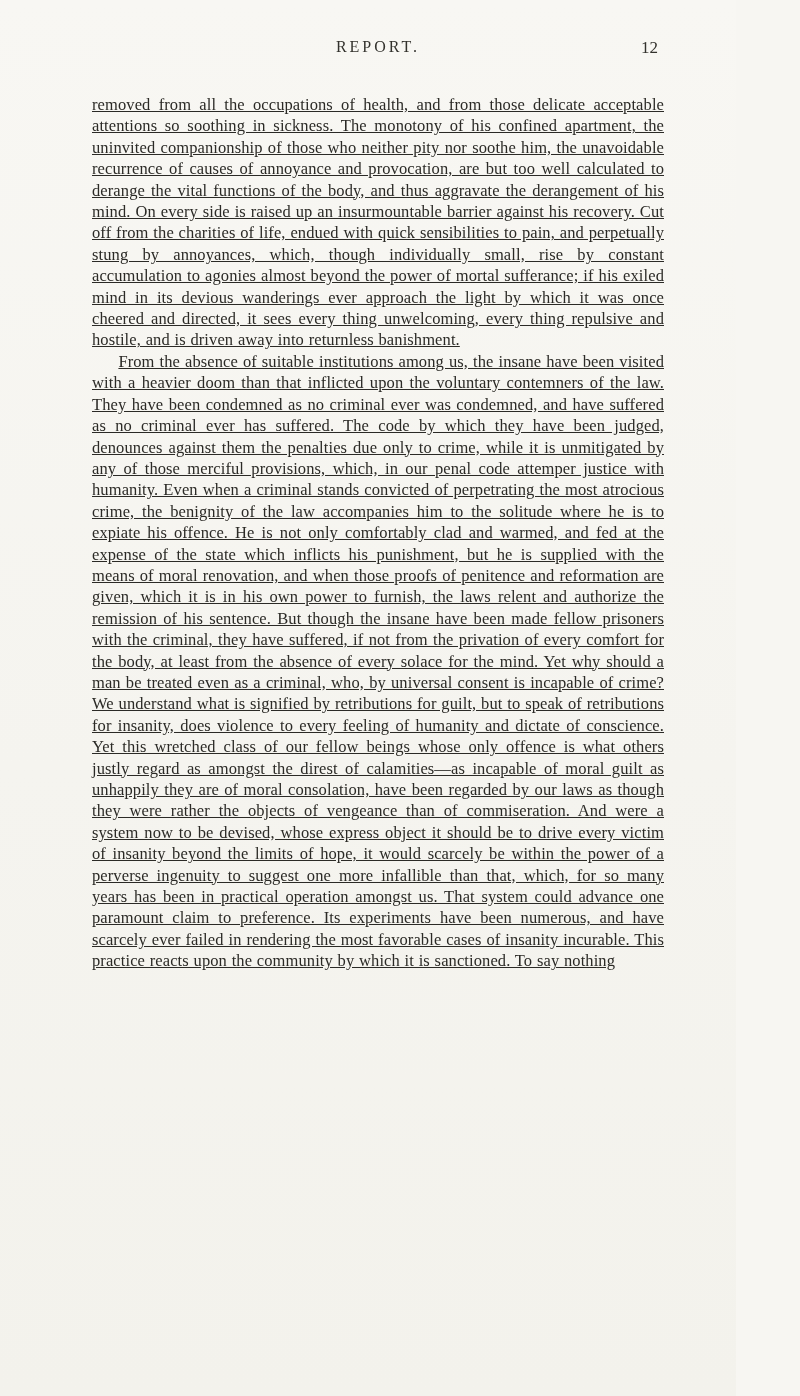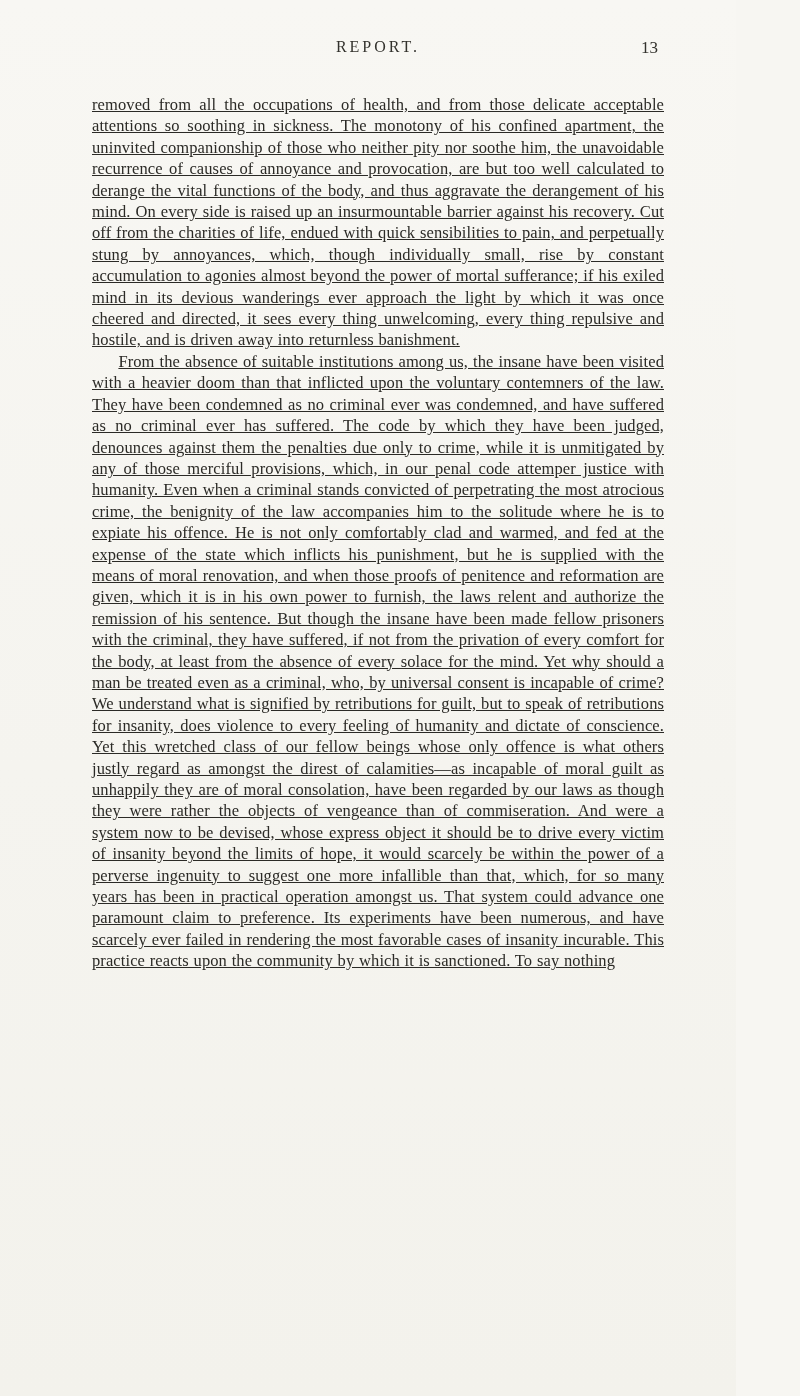--- a/index.html
+++ b/index.html
@@ -60,19 +60,19 @@
   .body-text p.indented {
     text-indent: 1.6em;
   }
 </style>
 </head>
 <body>
 
 <div class="scan-page">
   <div class="running-head">
     <span class="head-title">REPORT.</span>
-    <span class="page-number">13</span>
+    <span class="page-number">12</span>
   </div>
   <div class="body-text">
     <p class="continued">removed from all the occupations of health, and from those delicate acceptable attentions so soothing in sickness. The monotony of his confined apartment, the uninvited companionship of those who neither pity nor soothe him, the unavoidable recurrence of causes of annoyance and provocation, are but too well calculated to derange the vital functions of the body, and thus aggravate the derangement of his mind. On every side is raised up an insurmountable barrier against his recovery. Cut off from the charities of life, endued with quick sensibilities to pain, and perpetually stung by annoyances, which, though individually small, rise by constant accumulation to agonies almost beyond the power of mortal sufferance; if his exiled mind in its devious wanderings ever approach the light by which it was once cheered and directed, it sees every thing unwelcoming, every thing repulsive and hostile, and is driven away into returnless banishment.</p>
     <p class="indented">From the absence of suitable institutions among us, the insane have been visited with a heavier doom than that inflicted upon the voluntary contemners of the law. They have been condemned as no criminal ever was condemned, and have suffered as no criminal ever has suffered. The code by which they have been judged, denounces against them the penalties due only to crime, while it is unmitigated by any of those merciful provisions, which, in our penal code attemper justice with humanity. Even when a criminal stands convicted of perpetrating the most atrocious crime, the benignity of the law accompanies him to the solitude where he is to expiate his offence. He is not only comfortably clad and warmed, and fed at the expense of the state which inflicts his punishment, but he is supplied with the means of moral renovation, and when those proofs of penitence and reformation are given, which it is in his own power to furnish, the laws relent and authorize the remission of his sentence. But though the insane have been made fellow prisoners with the criminal, they have suffered, if not from the privation of every comfort for the body, at least from the absence of every solace for the mind. Yet why should a man be treated even as a criminal, who, by universal consent is incapable of crime? We understand what is signified by retributions for guilt, but to speak of retributions for insanity, does violence to every feeling of humanity and dictate of conscience. Yet this wretched class of our fellow beings whose only offence is what others justly regard as amongst the direst of calamities—as incapable of moral guilt as unhappily they are of moral consolation, have been regarded by our laws as though they were rather the objects of vengeance than of commiseration. And were a system now to be devised, whose express object it should be to drive every victim of insanity beyond the limits of hope, it would scarcely be within the power of a perverse ingenuity to suggest one more infallible than that, which, for so many years has been in practical operation amongst us. That system could advance one paramount claim to preference. Its experiments have been numerous, and have scarcely ever failed in rendering the most favorable cases of insanity incurable. This practice reacts upon the community by which it is sanctioned. To say nothing</p>
   </div>
 </div>
 
 </body></html>

